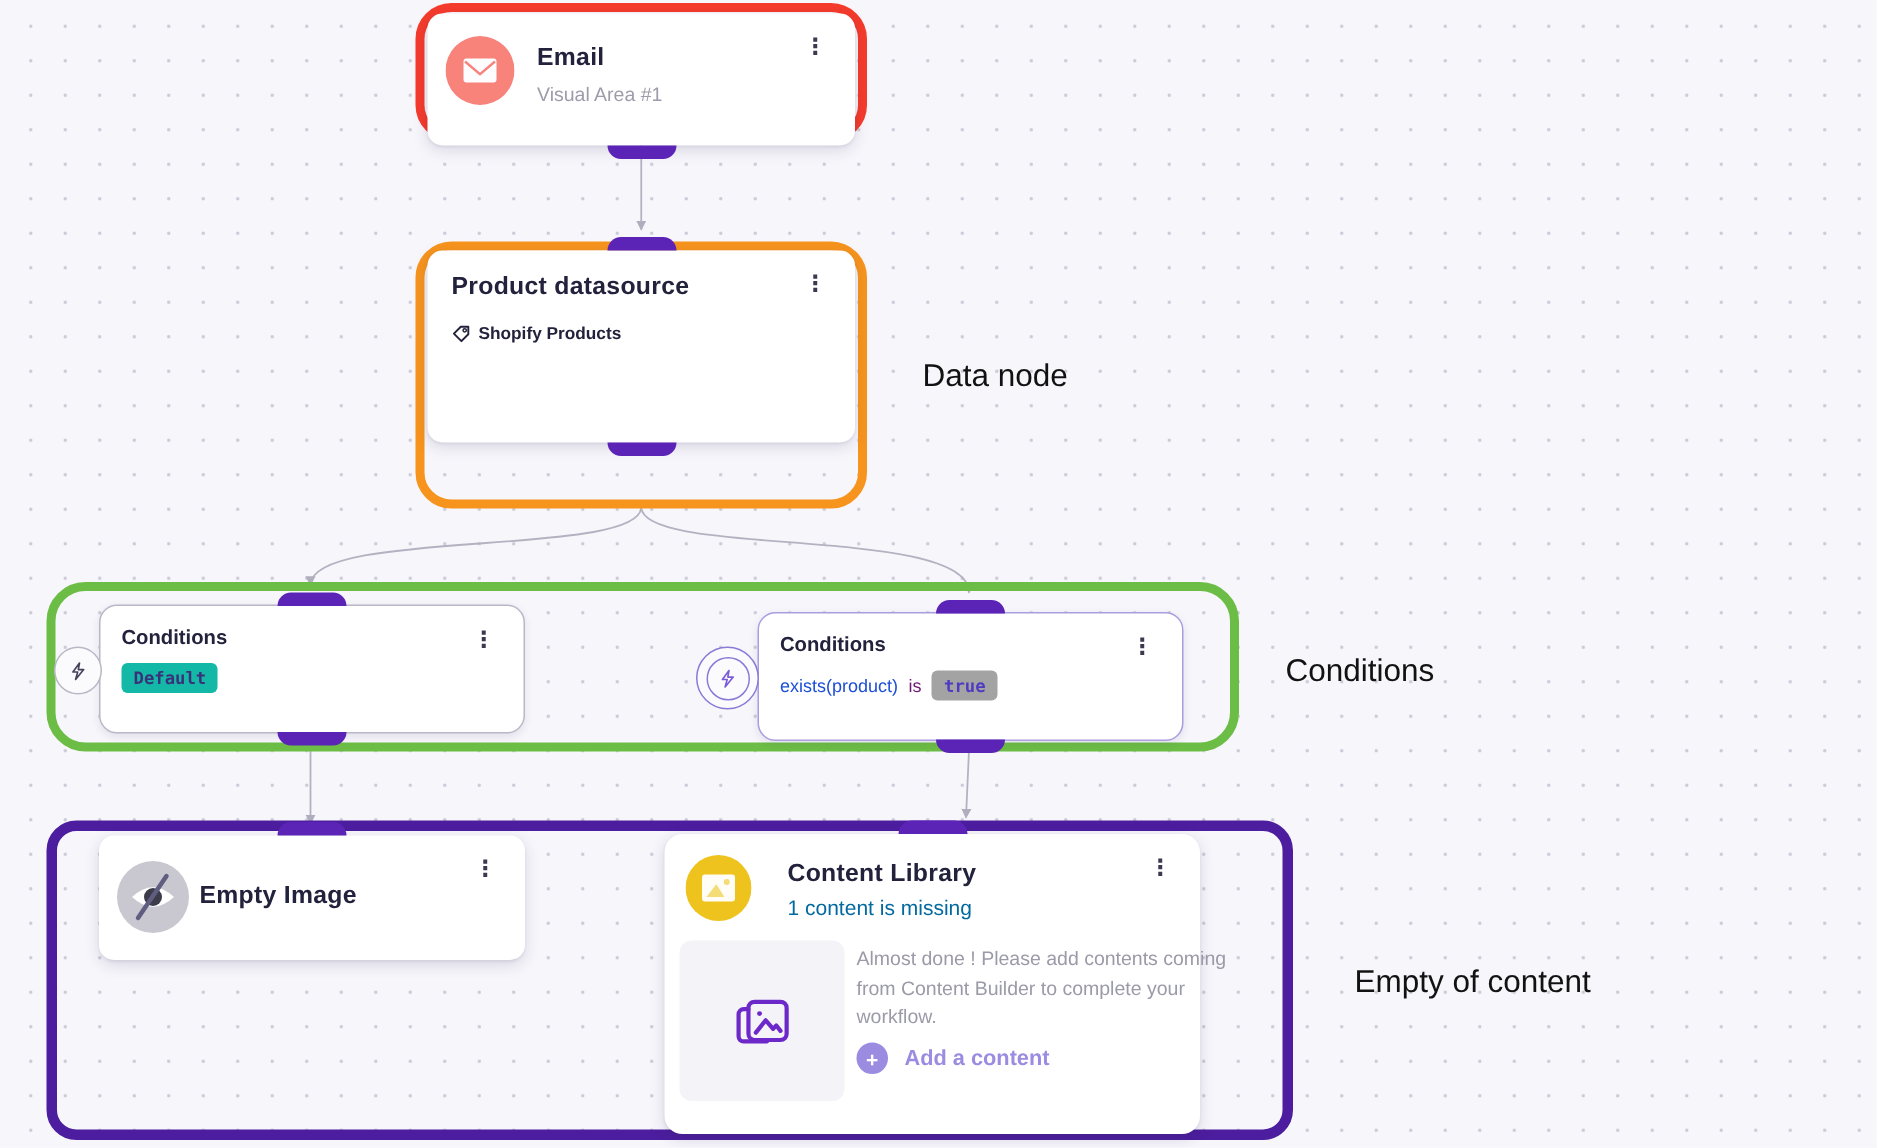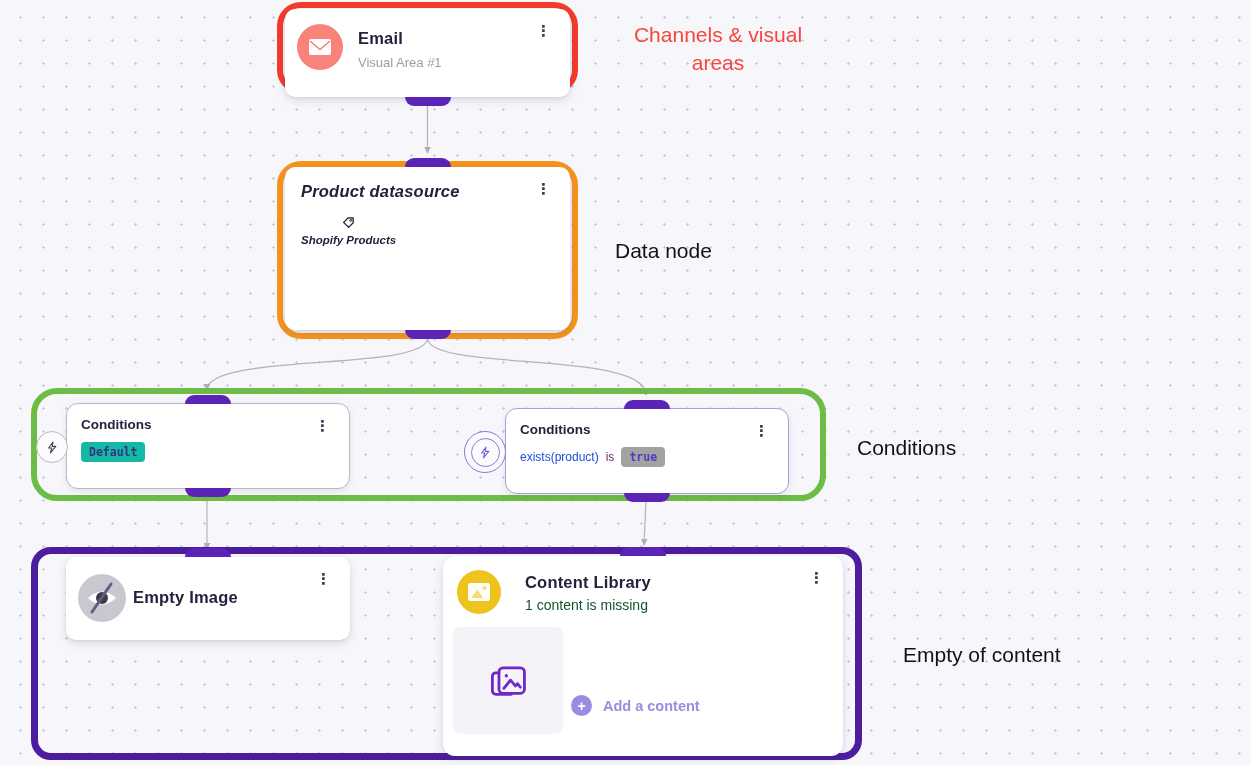--- a/index.html
+++ b/index.html
@@ -32,24 +32,24 @@
   .node-title{font-weight:bold;color:#23223c;font-size:16.5px;letter-spacing:.2px;}
 
   
   .node-email{left:285px;top:9px;width:285px;height:88px;}
   .icon-circle{position:absolute;border-radius:50%;}
   .email-ic{left:12px;top:15px;width:46px;height:46px;}
   .node-email .node-title{position:absolute;left:73px;top:20px;}
   .node-email .node-sub{position:absolute;left:73px;top:46px;font-size:13px;color:#9d9caa;}
 
   
-  .node-product{left:285px;top:167px;width:285px;height:163px;font-style:italic;}
+  .node-product{left:285px;top:167px;width:285px;height:128px;}
   .node-product .node-title{position:absolute;left:16px;top:15px;}
   .src-row{position:absolute;left:16px;top:49px;display:flex;align-items:center;gap:5px;
-    font-size:11.5px;font-weight:bold;color:#23223c;flex-direction:column;}
+    font-size:11.5px;font-weight:bold;color:#23223c;}
 
   
   .node-cond{height:84px;border-radius:12px;box-shadow:0 2px 6px rgba(50,40,90,.10);}
   .node-cond-l{left:66px;top:403px;width:282px;border:1px solid #b9b8c6;}
   .node-cond-r{left:505px;top:408px;width:282px;border:1px solid #a99fe0;}
   .cond-title{position:absolute;left:14px;top:13px;font-size:13.5px;font-weight:bold;color:#23223c;}
   .cond-row{position:absolute;left:14px;top:38px;display:flex;align-items:center;gap:7px;font-size:12px;}
   .badge{font-family:"DejaVu Sans Mono",monospace;font-size:11.5px;font-weight:bold;
     color:#39327a;background:#14b8a6;padding:3px 8px;border-radius:4px;}
   .badge-true{color:#4f3bc2;background:#a3a3a3;}
@@ -61,24 +61,24 @@
     border-radius:50%;background:#fbfafd;display:flex;align-items:center;justify-content:center;}
   .bolt-inner{width:27px;height:27px;border:1px solid #8a7ad8;border-radius:50%;
     display:flex;align-items:center;justify-content:center;color:#7a5cd8;}
 
   
   .node-empty{left:66px;top:557px;width:284px;height:83px;}
   .empty-ic{left:12px;top:17px;width:48px;height:48px;}
   .node-empty .node-title{position:absolute;left:67px;top:31px;}
 
   
-  .node-library{left:443px;top:556px;width:400px;height:200px;border-radius:12px;}
+  .node-library{left:443px;top:556px;width:357px;height:200px;border-radius:12px;}
   .lib-ic{left:14px;top:14px;width:44px;height:44px;}
   .node-library .node-title{position:absolute;left:82px;top:17px;}
-  .lib-warning{position:absolute;left:82px;top:41px;font-size:14px;color:#14532d;}
+  .lib-warning{position:absolute;left:82px;top:41px;font-size:14px;color:#0369a1;}
   .lib-panel{position:absolute;left:10px;top:71px;width:110px;height:107px;background:#f4f3f8;
     border-radius:8px;display:flex;align-items:center;justify-content:center;}
   .lib-msg{position:absolute;left:128px;top:73px;width:252px;font-size:13px;line-height:1.5;color:#9b9aa8;}
   .lib-action{position:absolute;left:128px;top:139px;display:flex;align-items:center;gap:11px;cursor:pointer;}
   .plus-circle{width:21px;height:21px;border-radius:50%;background:#9b8ce2;color:#fff;
     display:flex;align-items:center;justify-content:center;font-size:14px;font-weight:bold;line-height:1;}
   .action-label{font-size:14.5px;font-weight:bold;color:#9b8ce2;}
 </style>
 </head>
 <body>
@@ -98,21 +98,20 @@
       <path d="M207 495 L207 549" marker-end="url(#arr)"></path>
       <path d="M646 500 L644 545" marker-end="url(#arr)"></path>
     </g>
   </svg>
 
   <div class="ann ann-channels"></div>
   <div class="ann ann-data"></div>
   <div class="ann ann-conditions"></div>
   <div class="ann ann-content"></div>
 
-  <div class="ann-label lbl-channels">Channels &amp; visual areas</div>
   <div class="ann-label lbl-data">Data node</div>
   <div class="ann-label lbl-conditions">Conditions</div>
   <div class="ann-label lbl-content">Empty of content</div>
 
   <div class="node node-email">
     <span class="icon-circle email-ic">
       <svg width="46" height="46" viewBox="0 0 46 46">
         <circle cx="23" cy="23" r="23" fill="#f8837b"></circle>
         <rect x="12" y="15" width="22" height="16" rx="2" fill="#fdfdff"></rect>
         <path d="M13 17 L23 25.5 L33 17" stroke="#f8837b" stroke-width="1.6" fill="none"></path>
@@ -201,20 +200,21 @@
     <div class="lib-panel">
       <svg width="46" height="46" viewBox="0 0 28 28">
         <g fill="none" stroke="#6d28c9" stroke-width="1.7" stroke-linecap="round" stroke-linejoin="round">
           <rect x="8.5" y="6" width="15.5" height="15.5" rx="2.5"></rect>
           <path d="M8.5 9 H6.6 C5.4 9 4.5 9.9 4.5 11.1 V20 C4.5 21.2 5.4 22.1 6.6 22.1 H16"></path>
           <path d="M11.5 18.5 L15.5 13.5 L18.5 17 L19.8 15.6 L21.5 17.8"></path>
         </g>
         <circle cx="13" cy="10.8" r="1" fill="#6d28c9"></circle>
       </svg>
     </div>
+    <div class="lib-msg">Almost done ! Please add contents coming from Content Builder to complete your workflow.</div>
     <div class="lib-action">
       <span class="plus-circle">+</span>
       <span class="action-label">Add a content</span>
     </div>
     <span class="port port-in"></span>
   </div>
 
 </div>
 
 </body></html>

